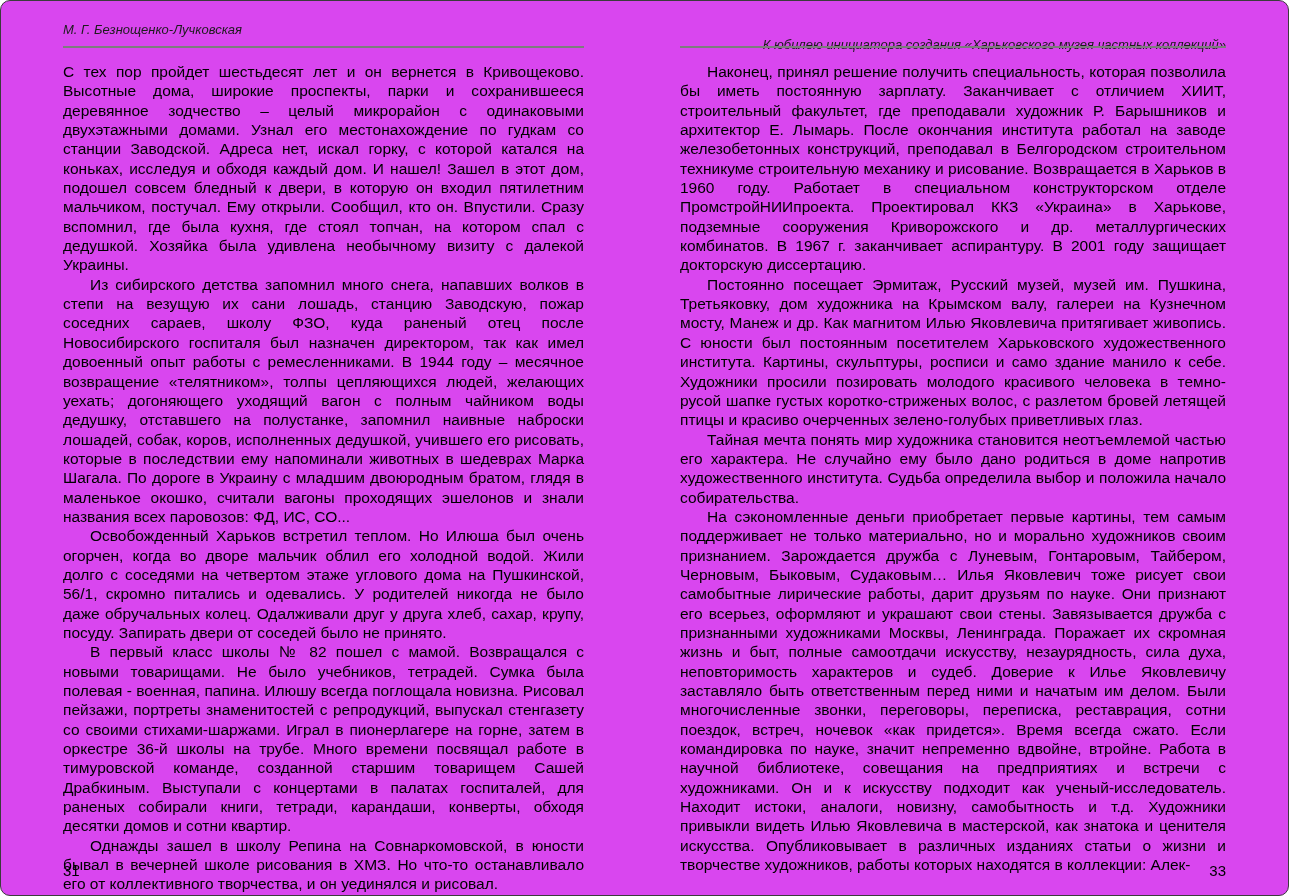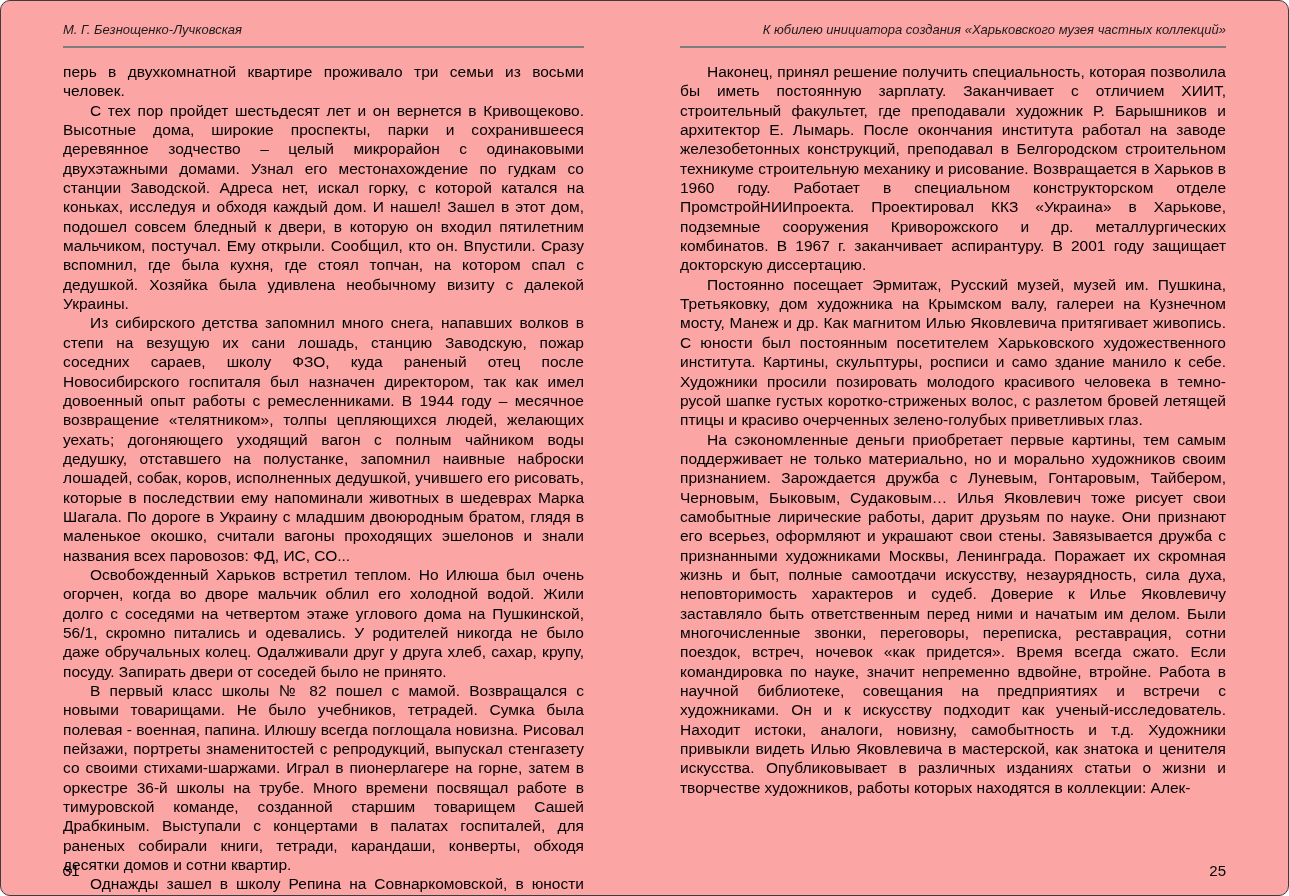--- a/index.html
+++ b/index.html
@@ -13,21 +13,21 @@
     position: relative;
     font-family: "Liberation Sans", sans-serif;
     color: #000;
   }
   .spread {
     position: absolute;
     inset: 0;
     box-sizing: border-box;
     border: 1px solid #3c3c3c;
     border-radius: 10px;
-    background: #fca5a5;
+    background: #d946ef;
     overflow: hidden;
   }
   .page {
     position: absolute;
     top: 0;
     height: 100%;
   }
   .page.left  { left: 62px;  width: 521px; }
   .page.right { left: 679px; width: 546px; }
 
@@ -35,21 +35,21 @@
     position: absolute;
     top: 21px;
     left: 0;
     right: 0;
     font-style: italic;
     font-size: 13px;
     line-height: 15px;
     color: #1c1c1c;
     white-space: nowrap;
   }
-  .page.right .running-header { text-align: right; }
+  .page.right .running-header { text-align: right; margin-top: 15px; }
 
   .header-rule {
     position: absolute;
     top: 45px;
     left: 0;
     right: 0;
     height: 2px;
     background: #7d7d7d;
   }
 
@@ -83,34 +83,34 @@
 </style>
 </head>
 <body>
 
 <div class="spread">
 
   <section class="page left">
     <div class="running-header">М. Г. Безнощенко-Лучковская</div>
     <div class="header-rule"></div>
     <div class="page-body">
-        <p>перь в двухкомнатной квартире проживало три семьи из восьми человек.</p>
         <p>С тех пор пройдет шестьдесят лет и он вернется в Кривощеково. Высотные дома, широкие проспекты, парки и сохранившееся деревянное зодчество – целый микрорайон с одинаковыми двухэтажными домами. Узнал его местонахождение по гудкам со станции Заводской. Адреса нет, искал горку, с которой катался на коньках, исследуя и обходя каждый дом. И нашел! Зашел в этот дом, подошел совсем бледный к двери, в которую он входил пятилетним мальчиком, постучал. Ему открыли. Сообщил, кто он. Впустили. Сразу вспомнил, где была кухня, где стоял топчан, на котором спал с дедушкой. Хозяйка была удивлена необычному визиту с далекой Украины.</p>
         <p>Из сибирского детства запомнил много снега, напавших волков в степи на везущую их сани лошадь, станцию Заводскую, пожар соседних сараев, школу ФЗО, куда раненый отец после Новосибирского госпиталя был назначен директором, так как имел довоенный опыт работы с ремесленниками. В 1944 году – месячное возвращение «телятником», толпы цепляющихся людей, желающих уехать; догоняющего уходящий вагон с полным чайником воды дедушку, отставшего на полустанке, запомнил наивные наброски лошадей, собак, коров, исполненных дедушкой, учившего его рисовать, которые в последствии ему напоминали животных в шедеврах Марка Шагала. По дороге в Украину с младшим двоюродным братом, глядя в маленькое окошко, считали вагоны проходящих эшелонов и знали названия всех паровозов: ФД, ИС, СО...</p>
         <p>Освобожденный Харьков встретил теплом. Но Илюша был очень огорчен, когда во дворе мальчик облил его холодной водой. Жили долго с соседями на четвертом этаже углового дома на Пушкинской, 56/1, скромно питались и одевались. У родителей никогда не было даже обручальных колец. Одалживали друг у друга хлеб, сахар, крупу, посуду. Запирать двери от соседей было не принято.</p>
         <p>В первый класс школы № 82 пошел с мамой. Возвращался с новыми товарищами. Не было учебников, тетрадей. Сумка была полевая - военная, папина. Илюшу всегда поглощала новизна. Рисовал пейзажи, портреты знаменитостей с репродукций, выпускал стенгазету со своими стихами-шаржами. Играл в пионерлагере на горне, затем в оркестре 36-й школы на трубе. Много времени посвящал работе в тимуровской команде, созданной старшим товарищем Сашей Драбкиным. Выступали с концертами в палатах госпиталей, для раненых собирали книги, тетради, карандаши, конверты, обходя десятки домов и сотни квартир.</p>
         <p>Однажды зашел в школу Репина на Совнаркомовской, в юности бывал в вечерней школе рисования в ХМЗ. Но что-то останавливало его от коллективного творчества, и он уединялся и рисовал.</p>
       </div>
     <div class="page-number">31</div>
   </section>
 
   <section class="page right">
     <div class="running-header">К юбилею инициатора создания «Харьковского музея частных коллекций»</div>
     <div class="header-rule"></div>
     <div class="page-body">
         <p>Наконец, принял решение получить специальность, которая позволила бы иметь постоянную зарплату. Заканчивает с отличием ХИИТ, строительный факультет, где преподавали художник Р. Барышников и архитектор Е. Лымарь. После окончания института работал на заводе железобетонных конструкций, преподавал в Белгородском строительном техникуме строительную механику и рисование. Возвращается в Харьков в 1960 году. Работает в специальном конструкторском отделе ПромстройНИИпроекта. Проектировал ККЗ «Украина» в Харькове, подземные сооружения Криворожского и др. металлургических комбинатов. В 1967 г. заканчивает аспирантуру. В 2001 году защищает докторскую диссертацию.</p>
         <p>Постоянно посещает Эрмитаж, Русский музей, музей им. Пушкина, Третьяковку, дом художника на Крымском валу, галереи на Кузнечном мосту, Манеж и др. Как магнитом Илью Яковлевича притягивает живопись. С юности был постоянным посетителем Харьковского художественного института. Картины, скульптуры, росписи и само здание манило к себе. Художники просили позировать молодого красивого человека в темно-русой шапке густых коротко-стриженых волос, с разлетом бровей летящей птицы и красиво очерченных зелено-голубых приветливых глаз.</p>
+        <p>Тайная мечта понять мир художника становится неотъемлемой частью его характера. Не случайно ему было дано родиться в доме напротив художественного института. Судьба определила выбор и положила начало собирательства.</p>
         <p>На сэкономленные деньги приобретает первые картины, тем самым поддерживает не только материально, но и морально художников своим признанием. Зарождается дружба с Луневым, Гонтаровым, Тайбером, Черновым, Быковым, Судаковым… Илья Яковлевич тоже рисует свои самобытные лирические работы, дарит друзьям по науке. Они признают его всерьез, оформляют и украшают свои стены. Завязывается дружба с признанными художниками Москвы, Ленинграда. Поражает их скромная жизнь и быт, полные самоотдачи искусству, незаурядность, сила духа, неповторимость характеров и судеб. Доверие к Илье Яковлевичу заставляло быть ответственным перед ними и начатым им делом. Были многочисленные звонки, переговоры, переписка, реставрация, сотни поездок, встреч, ночевок «как придется». Время всегда сжато. Если командировка по науке, значит непременно вдвойне, втройне. Работа в научной библиотеке, совещания на предприятиях и встречи с художниками. Он и к искусству подходит как ученый-исследователь. Находит истоки, аналоги, новизну, самобытность и т.д. Художники привыкли видеть Илью Яковлевича в мастерской, как знатока и ценителя искусства. Опубликовывает в различных изданиях статьи о жизни и творчестве художников, работы которых находятся в коллекции: Алек-</p>
       </div>
-    <div class="page-number">25</div>
+    <div class="page-number">33</div>
   </section>
 
 </div>
 
 </body></html>

